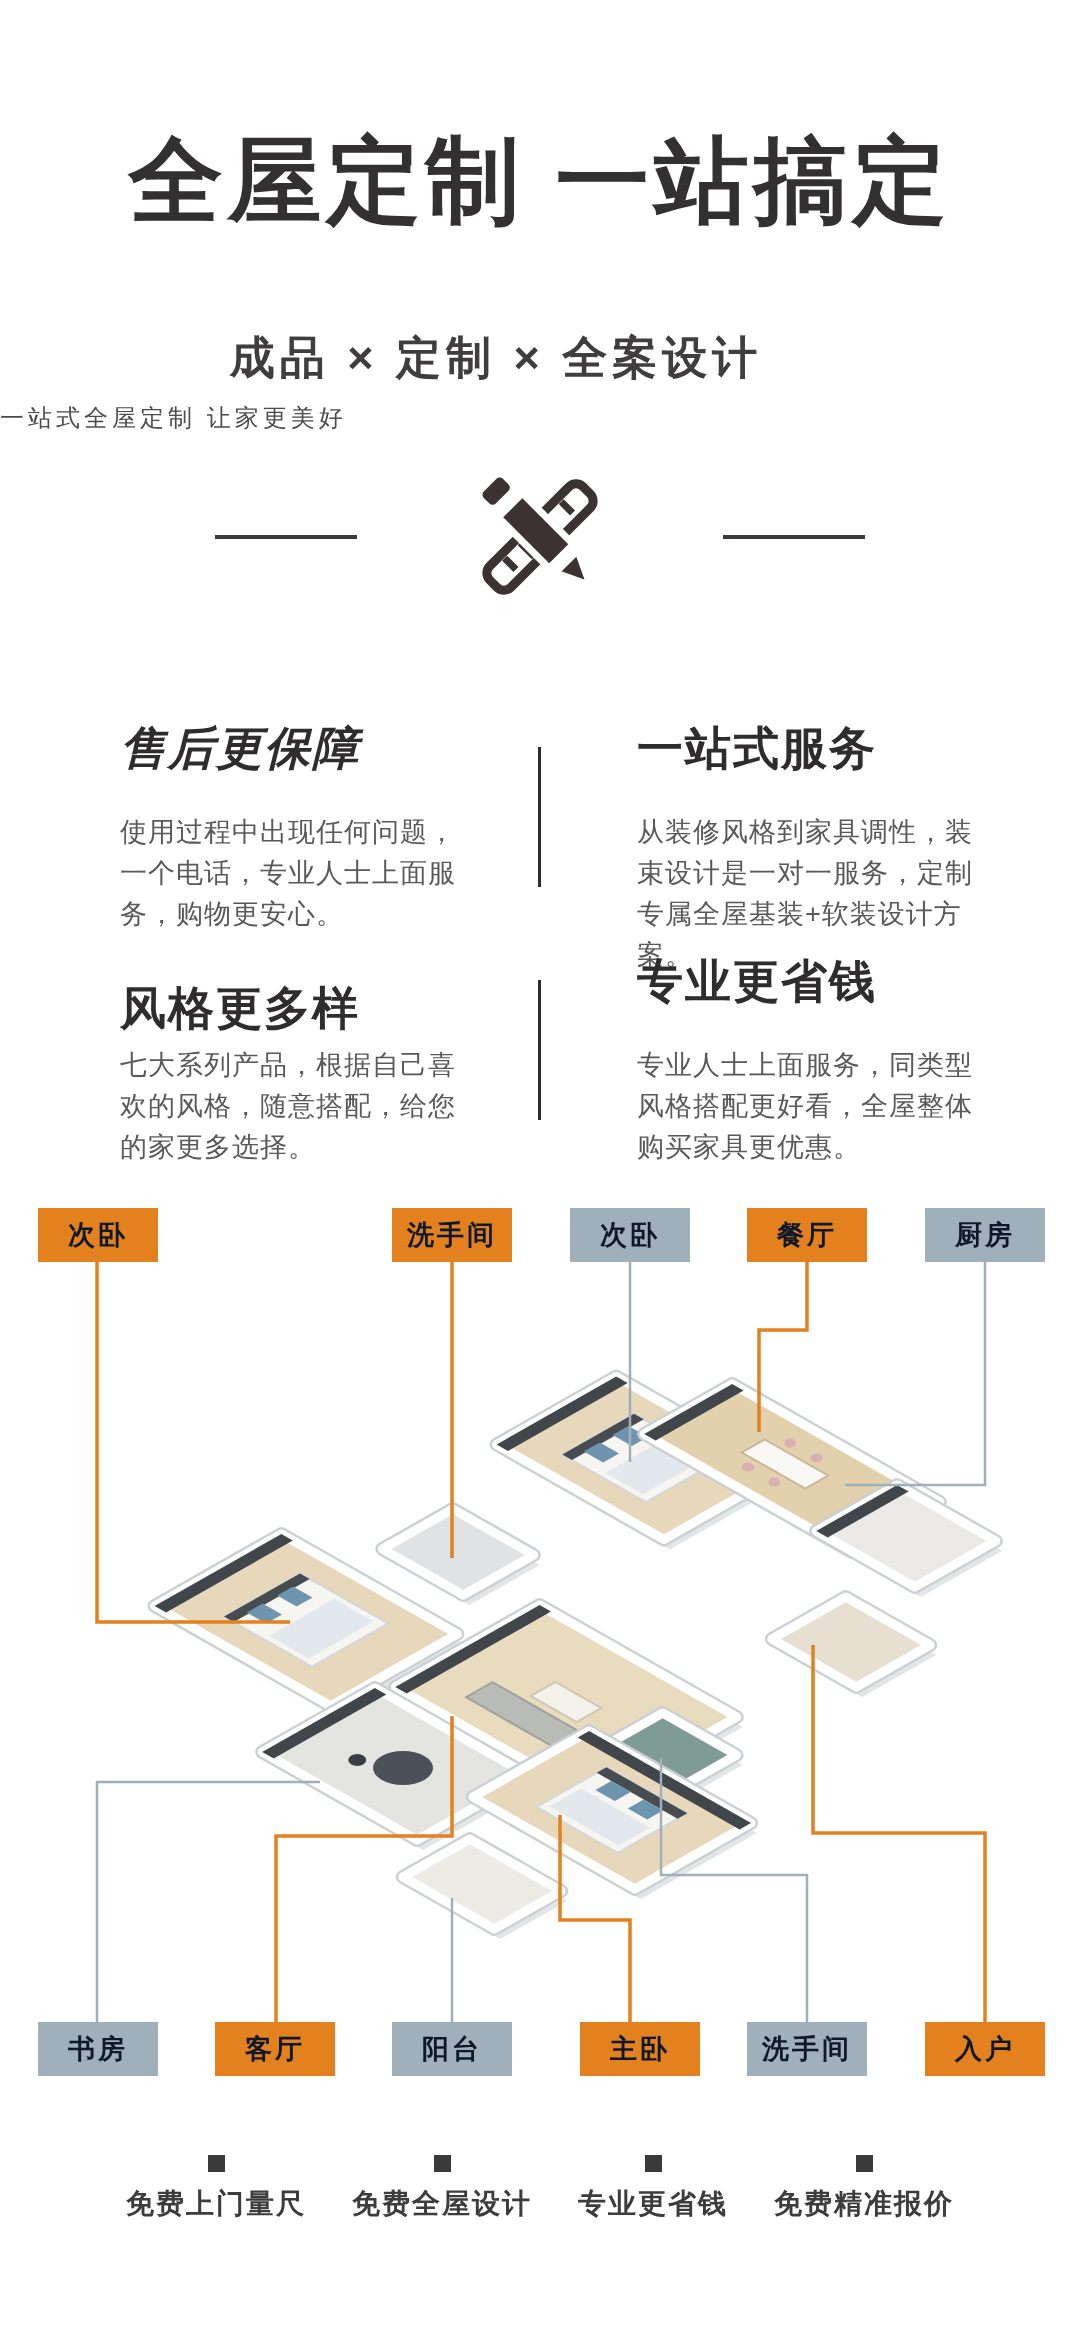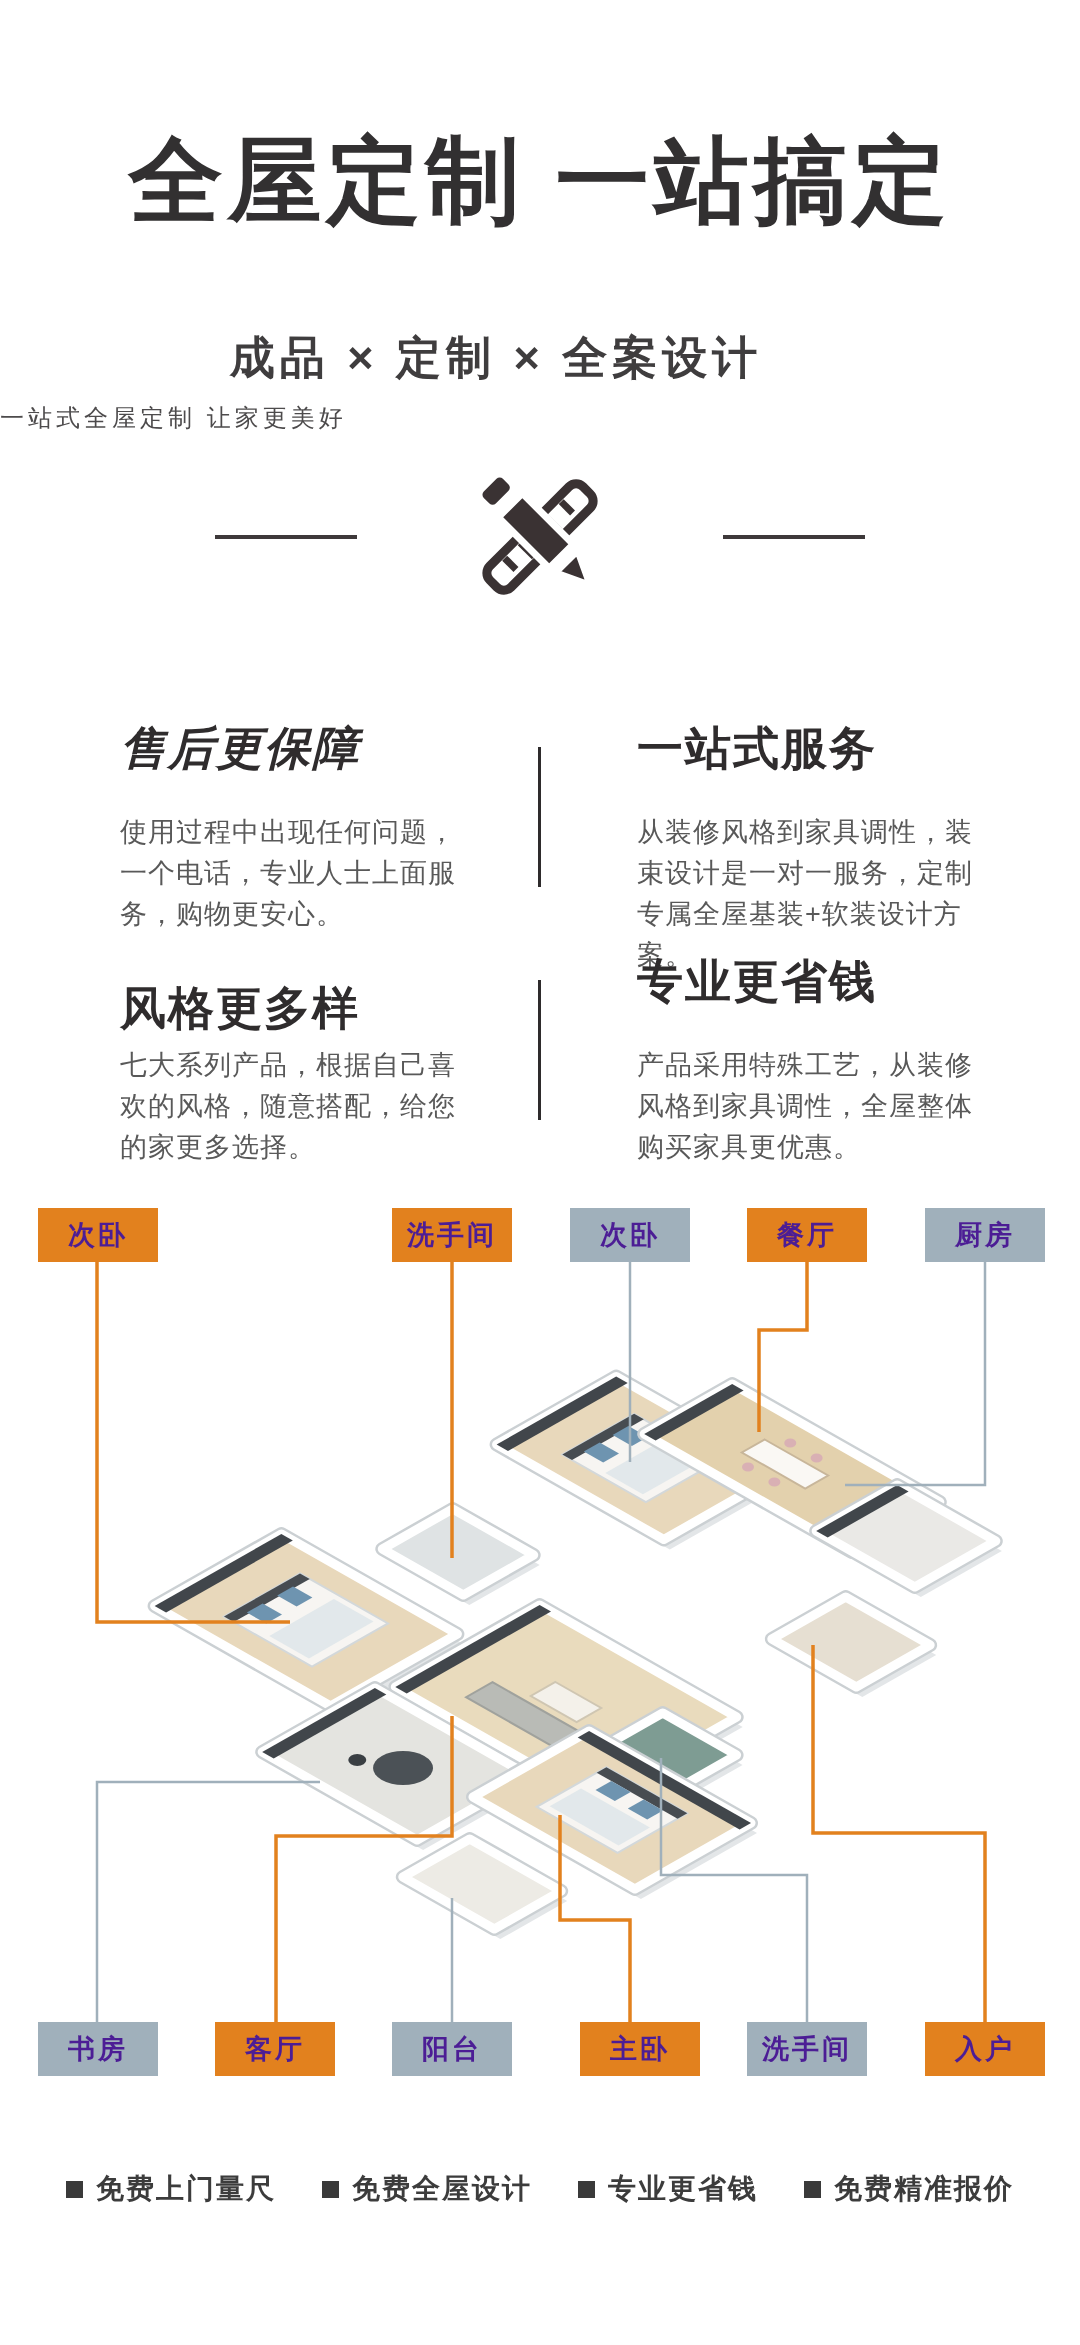--- a/index.html
+++ b/index.html
@@ -33,28 +33,28 @@
   .f3t{top:978px;left:120px;} .f3b{top:1045px;left:120px;width:360px;}
   .f4t{top:951px;left:637px;} .f4b{top:1045px;left:637px;width:360px;}
   .vdiv{left:538px;width:3px;background:#2e2b2c;}
   .vdiv.seg1{top:747px;height:140px;}
   .vdiv.seg2{top:980px;height:140px;}
   
   #plan{top:1190px;left:0;width:1080px;height:900px;}
   #plan-svg{position:absolute;top:0;left:0;}
   .room-label{
     position:absolute;width:120px;height:54px;line-height:54px;text-align:center;
-    color:#4c1d95;font-size:27px;font-weight:600;letter-spacing:3px;white-space:nowrap;
+    color:#0f172a;font-size:27px;font-weight:600;letter-spacing:3px;white-space:nowrap;
   }
   
   .footer{
     top:2164px;left:0;width:1080px;height:50px;
     display:flex;align-items:center;justify-content:center;gap:46px;
   }
-  .footer-item{display:flex;align-items:center;gap:13px;}
+  .footer-item{display:flex;align-items:center;gap:13px;flex-direction:column;}
   .footer-bullet{width:17px;height:17px;background:#3a3a3a;flex:0 0 auto;}
   .footer-text{font-size:28px;font-weight:600;color:#3c3c3c;letter-spacing:2px;white-space:nowrap;}
 </style>
 </head>
 <body>
 
 <div class="abs hero-title">全屋定制 一站搞定</div>
 <div class="abs hero-sub">成品 × 定制 × 全案设计</div>
 <div class="abs hero-tag">一站式全屋定制 让家更美好</div>
 
@@ -79,21 +79,21 @@
 </div>
 <div class="abs rule right"></div>
 
 <div class="abs feat-title f1t">售后更保障</div>
 <div class="abs feat-body  f1b">使用过程中出现任何问题，一个电话，专业人士上面服务，购物更安心。</div>
 <div class="abs feat-title f2t">一站式服务</div>
 <div class="abs feat-body  f2b">从装修风格到家具调性，装束设计是一对一服务，定制专属全屋基装+软装设计方案。</div>
 <div class="abs feat-title f3t">风格更多样</div>
 <div class="abs feat-body  f3b">七大系列产品，根据自己喜欢的风格，随意搭配，给您的家更多选择。</div>
 <div class="abs feat-title f4t">专业更省钱</div>
-<div class="abs feat-body  f4b">产品采用特殊工艺，从装修风格到家具调性，全屋整体购买家具更优惠。</div>
+<div class="abs feat-body  f4b">专业人士上面服务，同类型风格搭配更好看，全屋整体购买家具更优惠。</div>
 <div class="abs vdiv seg1"></div>
 <div class="abs vdiv seg2"></div>
 
 <div id="plan" class="abs">
   <svg id="plan-svg" width="1080" height="900" viewBox="0 0 1080 900">
       <polygon points="622.2,196.5 789.4,291.5 669.8,359.5 502.6,264.5" fill="#e3e6e8"></polygon>
       <polygon points="738.2,204.0 945.8,322.0 857.8,372.0 650.2,254.0" fill="#e3e6e8"></polygon>
       <polygon points="903.2,305.0 1001.8,361.0 920.8,407.0 822.2,351.0" fill="#e3e6e8"></polygon>
       <polygon points="458.7,329.0 539.7,375.0 469.3,415.0 388.3,369.0" fill="#e3e6e8"></polygon>
       <polygon points="287.4,354.0 463.4,454.0 336.6,526.0 160.6,426.0" fill="#e3e6e8"></polygon>

